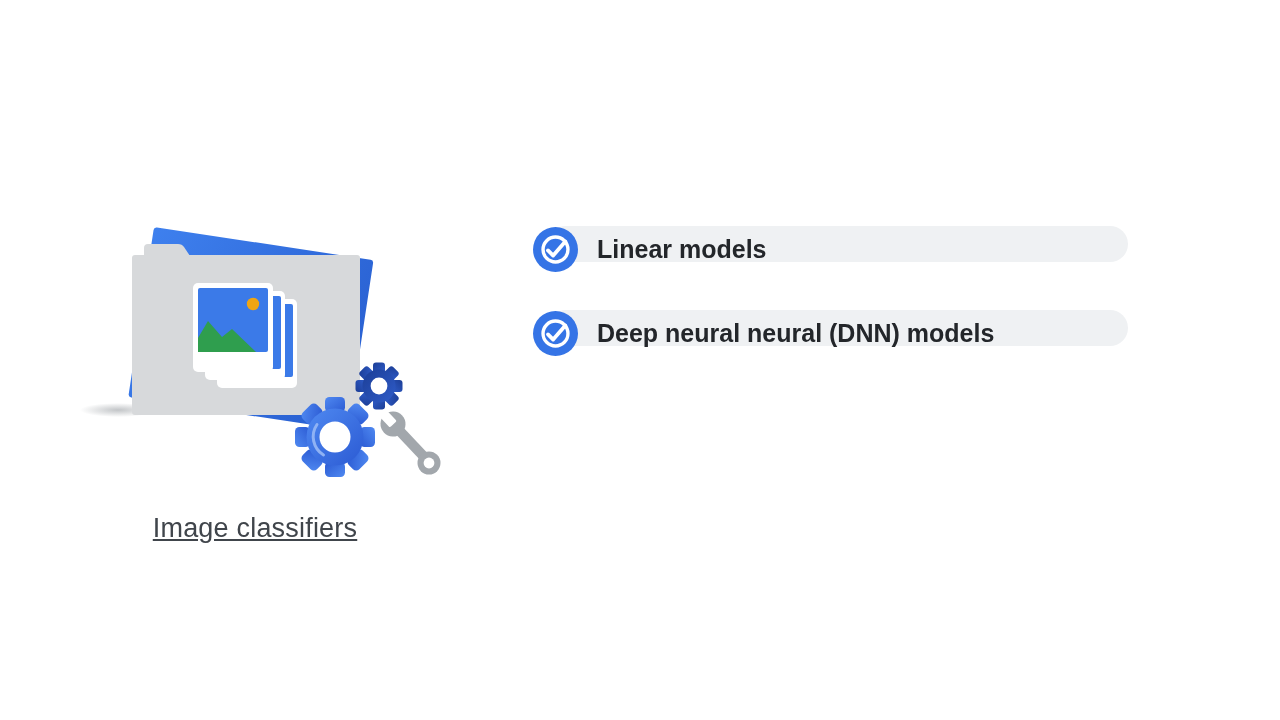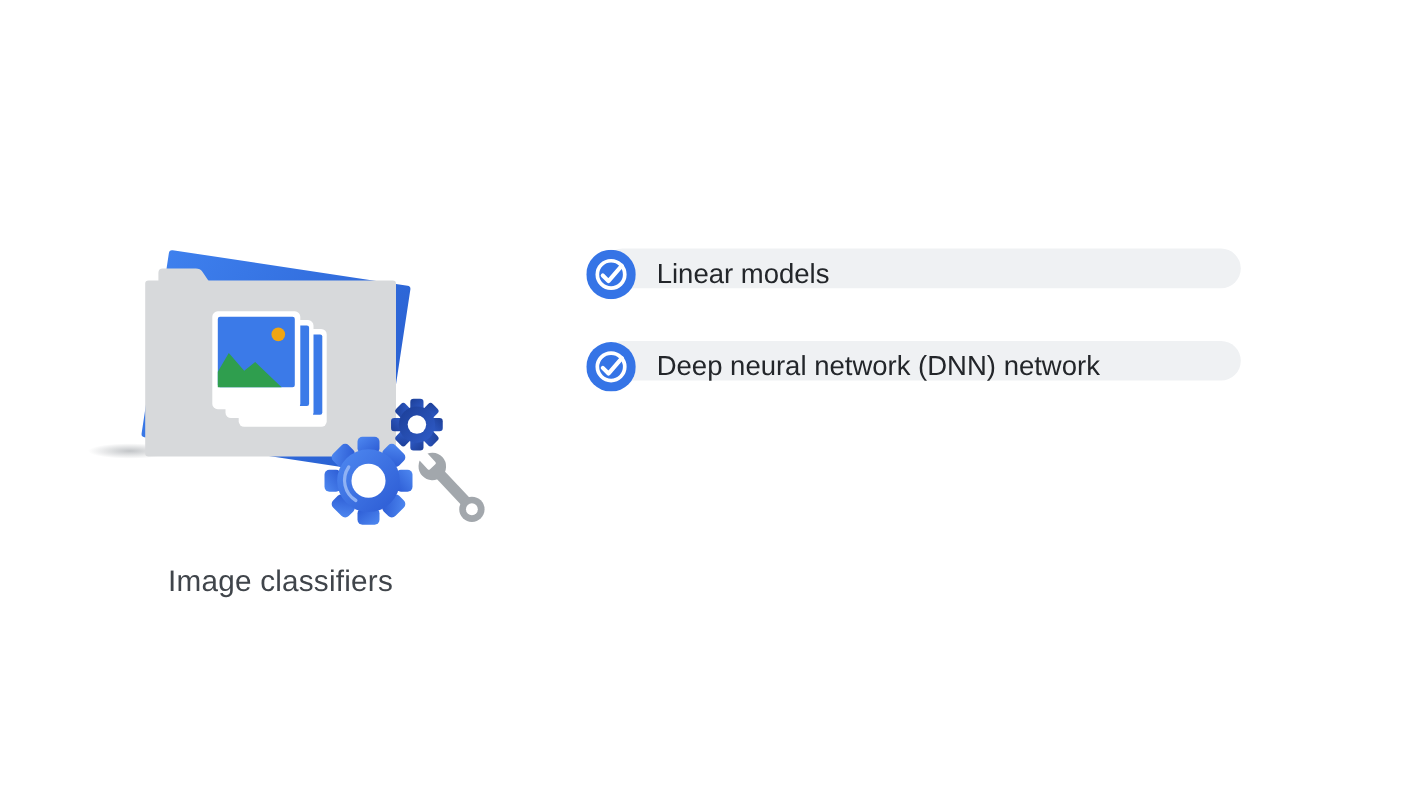--- a/index.html
+++ b/index.html
@@ -10,29 +10,29 @@
     overflow:hidden;position:relative;
   }
   .stage{position:absolute;left:0;top:0;width:1280px;height:720px;}
 
   
   .illustration{position:absolute;left:70px;top:195px;width:400px;height:300px;}
   .illustration svg{display:block;}
   .caption{
     position:absolute;left:95px;top:512px;width:320px;
     text-align:center;font-size:27px;line-height:32px;
-    color:#40454b;letter-spacing:.2px;
+    color:#40454b;letter-spacing:.2px;text-decoration:underline;
   }
 
   
   .checklist{position:absolute;left:533px;top:226px;width:640px;}
   .check-row{position:relative;height:46px;margin-bottom:38px;}
   .pill{
     position:absolute;left:15px;top:0;width:580px;height:36px;
-    background:#eff1f3;border-radius:23px;
+    background:#eff1f3;border-radius:23px;font-weight:bold;
   }
   .pill-label{
     position:absolute;left:49px;top:0;height:46px;line-height:47px;
     font-size:25px;color:#23262a;white-space:nowrap;
   }
   .check-icon{
     position:absolute;left:0;top:0.5px;width:45px;height:45px;
   }
 </style>
 </head>
@@ -141,21 +141,21 @@
       </div>
       <svg class="check-icon" viewBox="0 0 48 48">
         <circle cx="24" cy="24" r="24" fill="#3574e6"></circle>
         <circle cx="24" cy="24" r="13.3" fill="none" stroke="#ffffff" stroke-width="3.6"></circle>
         <path d="M16 25 L21.5 30.5 L34.5 15.5" fill="none" stroke="#ffffff" stroke-width="4" stroke-linecap="round" stroke-linejoin="round"></path>
       </svg>
     </div>
 
     <div class="check-row">
       <div class="pill">
-        <span class="pill-label">Deep neural network (DNN) network</span>
+        <span class="pill-label">Deep neural neural (DNN) models</span>
       </div>
       <svg class="check-icon" viewBox="0 0 48 48">
         <circle cx="24" cy="24" r="24" fill="#3574e6"></circle>
         <circle cx="24" cy="24" r="13.3" fill="none" stroke="#ffffff" stroke-width="3.6"></circle>
         <path d="M16 25 L21.5 30.5 L34.5 15.5" fill="none" stroke="#ffffff" stroke-width="4" stroke-linecap="round" stroke-linejoin="round"></path>
       </svg>
     </div>
 
 
   </div>

